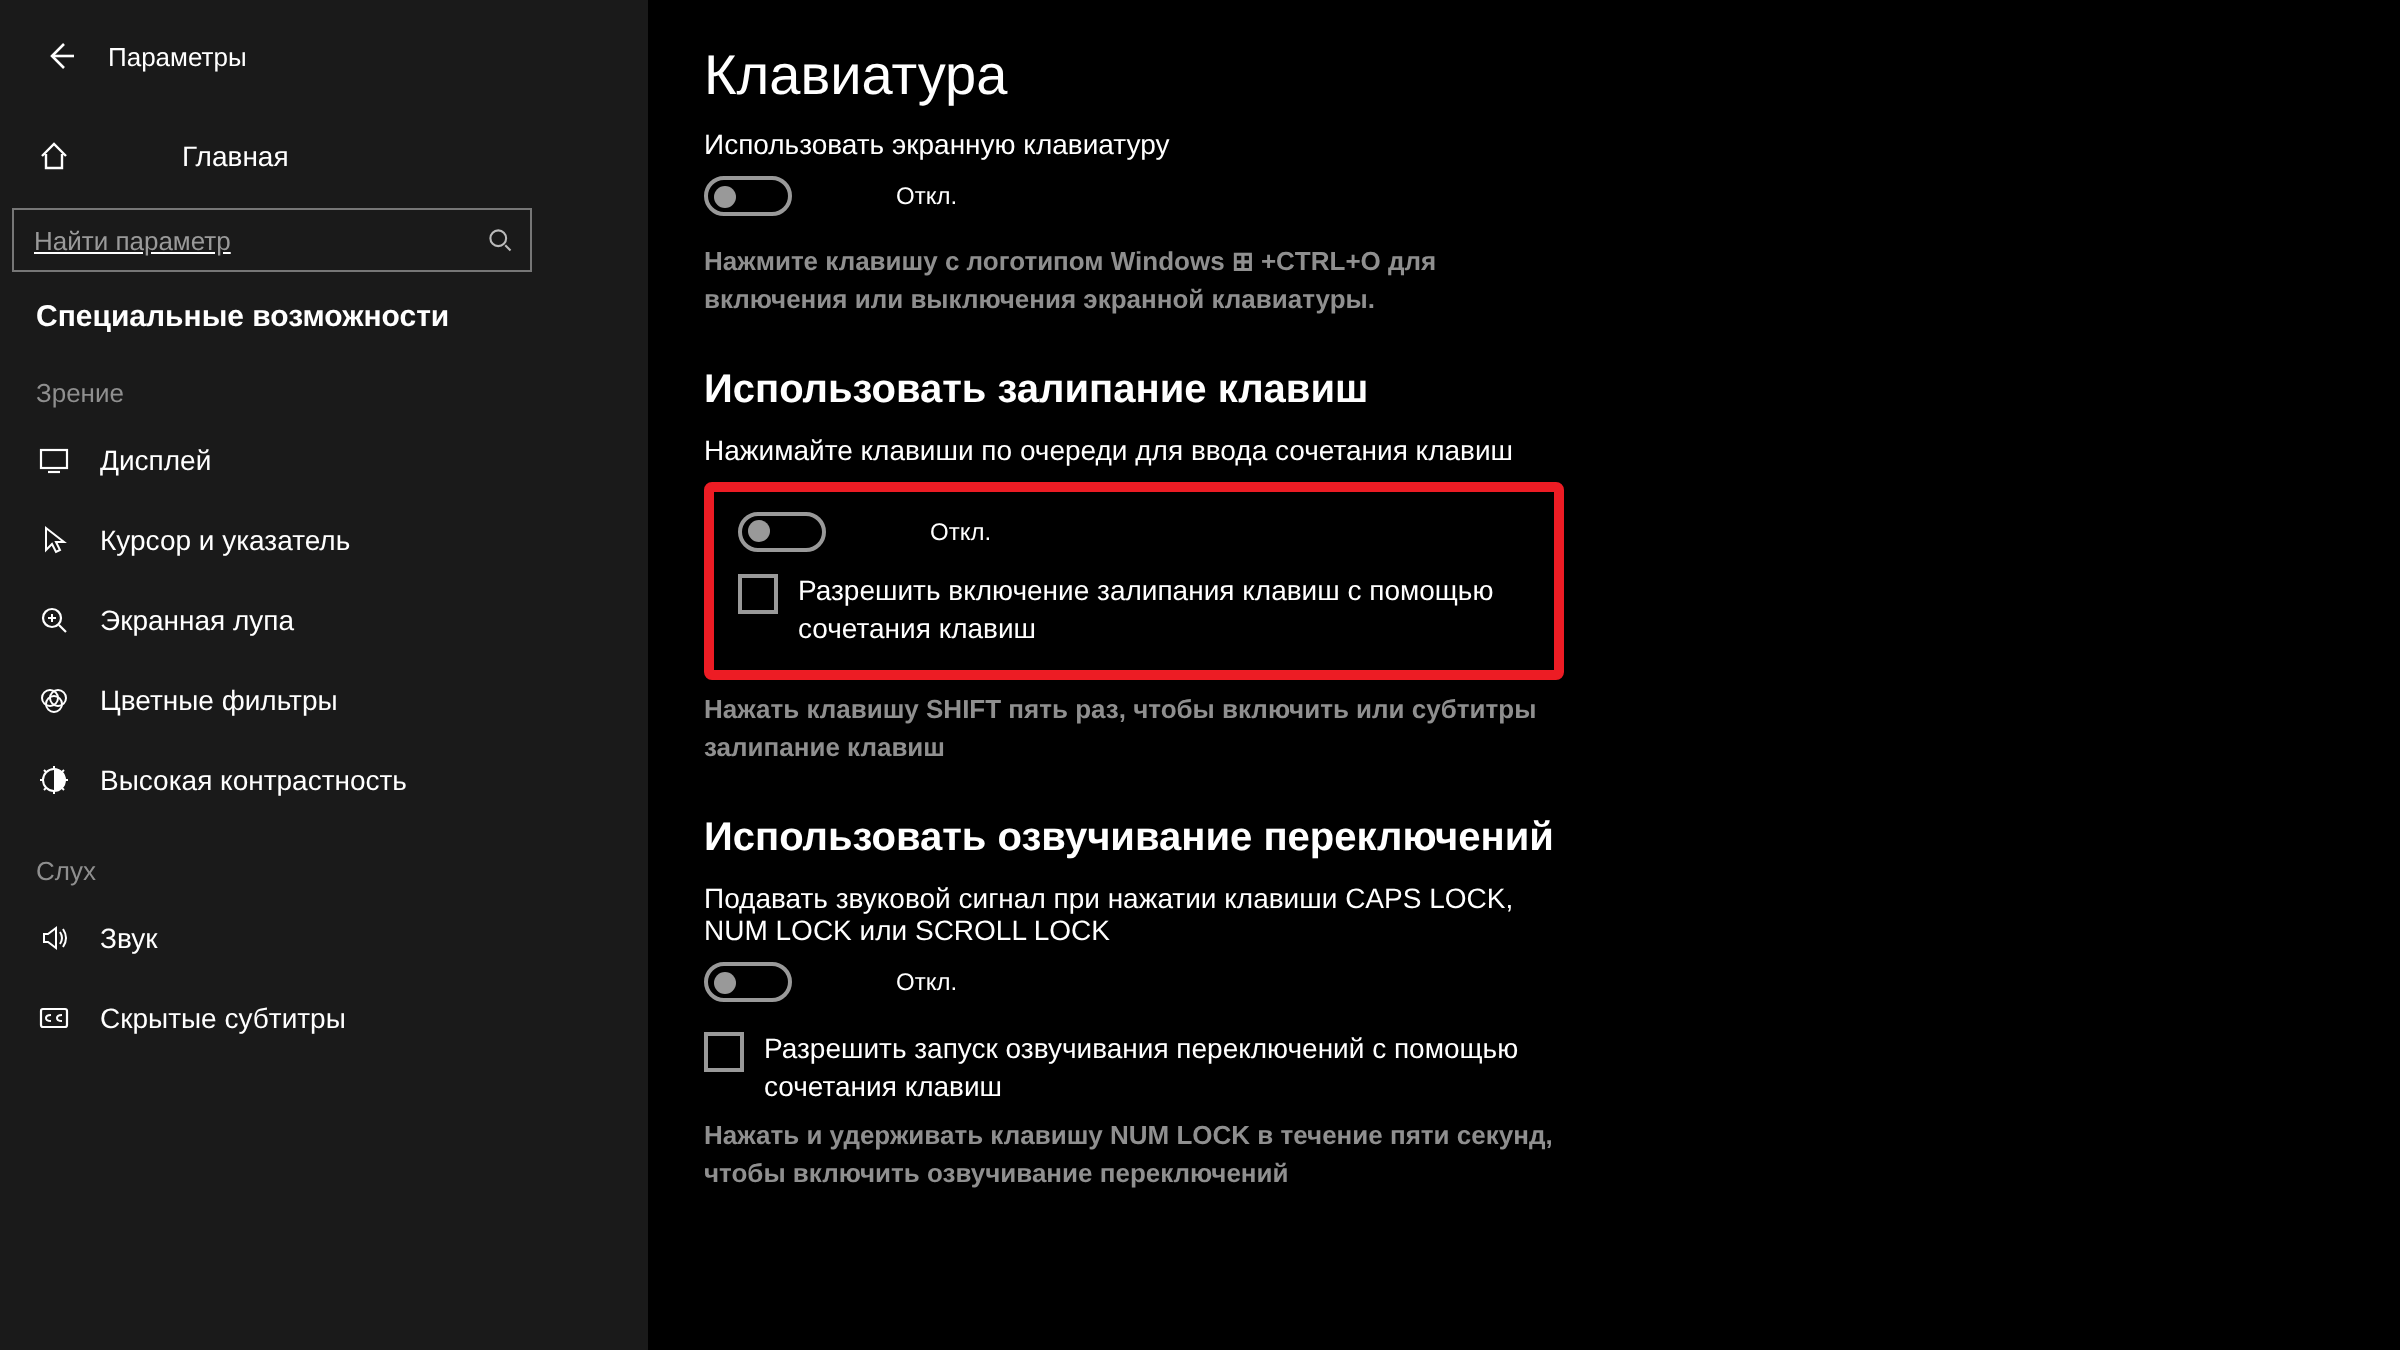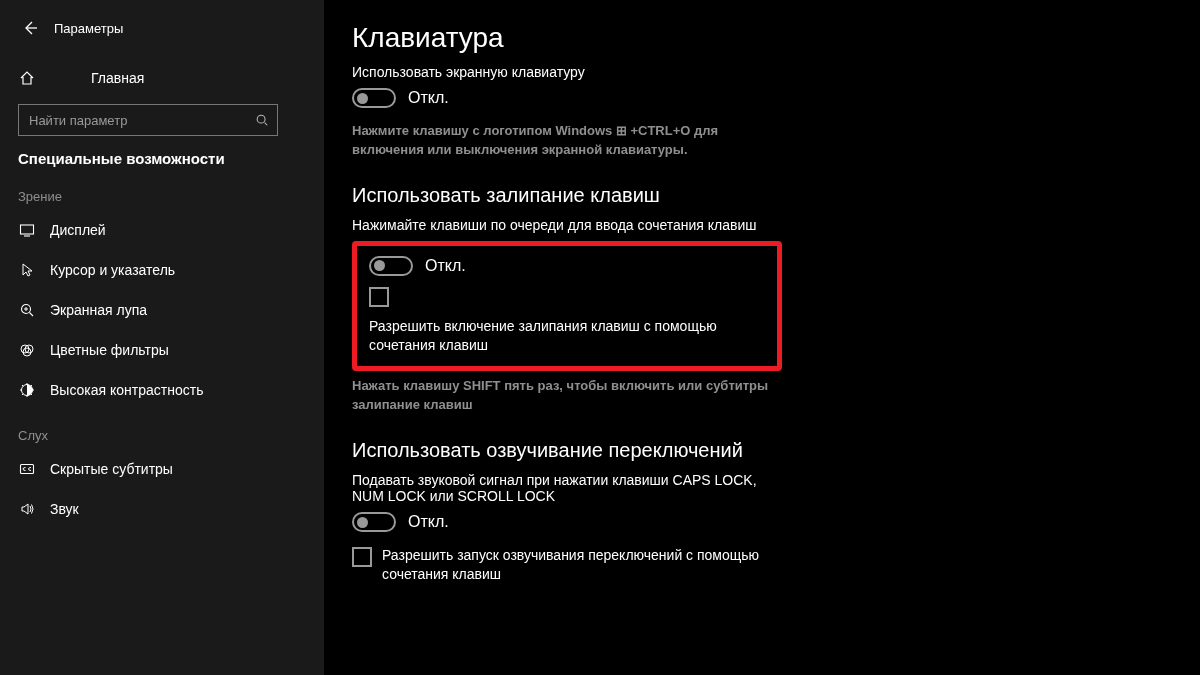--- a/index.html
+++ b/index.html
@@ -7,48 +7,48 @@
   .app { display: flex; width: 100%; height: 100%; }
 
   
   .sidebar { width: 324px; background: #1a1a1a; display: flex; flex-direction: column; padding-top: 10px; }
   .sb-header { display: flex; align-items: center; height: 36px; padding: 0 18px; }
   .back-btn { width: 24px; height: 24px; display: flex; align-items: center; justify-content: center; color: #fff; }
   .sb-title { margin-left: 12px; font-size: 13px; color: #fff; }
   .home-row { display: flex; align-items: center; padding: 10px 18px; margin-top: 14px; gap: 41px; }
   .home-row .icon { width: 18px; display: flex; justify-content: center; }
   .home-row .label { margin-left: 14px; font-size: 14px; }
-  .search-wrap { padding: 0 18px; margin-top: 8px; }
+  .search-wrap { padding: 0 6px; margin-top: 8px; text-decoration: underline; }
   .search-box { position: relative; width: 260px; height: 32px; border: 1px solid #777; background: #1a1a1a; display: flex; align-items: center; }
   .search-box input { flex: 1; background: transparent; border: none; outline: none; color: #ccc; font-size: 13px; padding: 0 10px; font-family: inherit; }
   .search-box ::placeholder { color: #9a9a9a; }
   .search-icon { width: 30px; display: flex; align-items: center; justify-content: center; color: #bbb; }
   .sb-category { padding: 14px 18px 4px; font-size: 15px; font-weight: 600; color: #fff; }
   .sb-group-label { padding: 18px 18px 6px; font-size: 13px; color: #8f8f8f; }
   .sb-item { display: flex; align-items: center; height: 40px; padding: 0 18px; color: #fff; cursor: default; }
   .sb-item .icon { width: 18px; display: flex; justify-content: center; align-items: center; }
   .sb-item .label { margin-left: 14px; font-size: 14px; }
 
   
   .main { flex: 1; background: #000; padding: 22px 18px 0 28px; overflow: hidden; }
   .page-title { font-size: 28px; font-weight: 300; margin-bottom: 10px; }
   .prim-text { font-size: 14px; color: #fff; margin-bottom: 8px; }
   .hint-text { font-size: 13px; color: #8f8f8f; line-height: 1.45; max-width: 430px; font-weight: bold; }
   .toggle-row { display: flex; align-items: center; gap: 12px; margin-top: 6px; margin-bottom: 14px; }
   .toggle { width: 44px; height: 20px; border-radius: 10px; border: 2px solid #999; background: #000; position: relative; }
   .toggle::after { content: ""; position: absolute; left: 3px; top: 2.5px; width: 11px; height: 11px; border-radius: 50%; background: #999; }
-  .toggle-label { font-size: 16px; color: #fff; }
-  .section-title { font-size: 20px; font-weight: 400; margin-top: 24px; margin-bottom: 10px; }
+  .toggle-label { font-size: 12px; color: #fff; margin-left: 40px; }
+  .section-title { font-size: 20px; font-weight: 700; margin-top: 24px; margin-bottom: 10px; }
   .checkbox-row { display: flex; align-items: flex-start; gap: 10px; margin-top: 12px; max-width: 430px; }
   .checkbox { width: 20px; height: 20px; border: 2px solid #999; flex-shrink: 0; margin-top: 1px; }
   .checkbox-label { font-size: 14px; color: #fff; line-height: 1.35; }
 
   .highlight-box { border: 5px solid #ed1c24; padding: 10px 12px 12px 12px; border-radius: 4px; width: 430px; margin-top: 4px; }
   .highlight-box .toggle-row { margin-top: 0; margin-bottom: 10px; }
-  .highlight-box .checkbox-row { margin-top: 8px; flex-direction: column; }
+  .highlight-box .checkbox-row { margin-top: 8px; }
 
   svg { display: block; }
 
   .sect2 { margin-top: 2px; }
 </style>
 </head>
 <body>
 
 <div class="app">
 
@@ -134,34 +134,34 @@
           </svg>
         </span>
       <span class="label">Высокая контрастность</span>
     </div>
 
     <div class="sb-group-label">Слух</div>
 
     <div class="sb-item">
       <span class="icon">
           <svg width="16" height="16" viewBox="0 0 16 16">
+            <path d="M3 6 H5 L9 3 V13 L5 10 H3 Z" stroke="#fff" stroke-width="1" fill="none"></path>
+            <path d="M11 5 Q13 8 11 11 M12.5 3.5 Q15.5 8 12.5 12.5" stroke="#fff" stroke-width="1" fill="none"></path>
+          </svg>
+        </span>
+      <span class="label">Звук</span>
+    </div>
+    <div class="sb-item">
+      <span class="icon">
+          <svg width="16" height="16" viewBox="0 0 16 16">
             <rect x="1.5" y="3.5" width="13" height="9" rx="1" stroke="#fff" stroke-width="1.1" fill="none"></rect>
             <path d="M6.5 6.5 Q4 6.5 4 8 Q4 9.5 6.5 9.5 M12 6.5 Q9.5 6.5 9.5 8 Q9.5 9.5 12 9.5" stroke="#fff" stroke-width="1" fill="none"></path>
           </svg>
         </span>
       <span class="label">Скрытые субтитры</span>
-    </div>
-    <div class="sb-item">
-      <span class="icon">
-          <svg width="16" height="16" viewBox="0 0 16 16">
-            <path d="M3 6 H5 L9 3 V13 L5 10 H3 Z" stroke="#fff" stroke-width="1" fill="none"></path>
-            <path d="M11 5 Q13 8 11 11 M12.5 3.5 Q15.5 8 12.5 12.5" stroke="#fff" stroke-width="1" fill="none"></path>
-          </svg>
-        </span>
-      <span class="label">Звук</span>
     </div>
   </div>
 
   <div class="main">
     <div class="page-title">Клавиатура</div>
 
     <div class="prim-text">Использовать экранную клавиатуру</div>
     <div class="toggle-row">
       <div class="toggle"></div>
       <div class="toggle-label">Откл.</div>
@@ -186,14 +186,15 @@
     <div class="section-title">Использовать озвучивание переключений</div>
     <div class="prim-text sect2" style="max-width:430px">Подавать звуковой сигнал при нажатии клавиши CAPS LOCK, NUM LOCK или SCROLL LOCK</div>
     <div class="toggle-row">
       <div class="toggle"></div>
       <div class="toggle-label">Откл.</div>
     </div>
     <div class="checkbox-row">
       <div class="checkbox"></div>
       <div class="checkbox-label">Разрешить запуск озвучивания переключений с помощью сочетания клавиш</div>
     </div>
+    <div class="hint-text" style="margin-top:6px">Нажать и удерживать клавишу NUM LOCK в течение пяти секунд, чтобы включить озвучивание переключений</div>
   </div>
 </div>
 
 </body></html>

